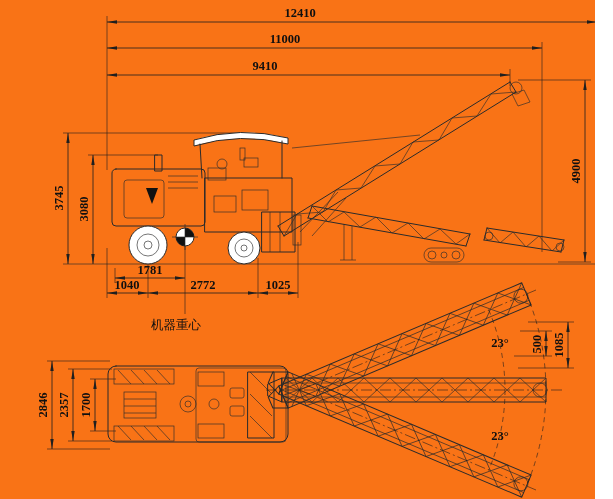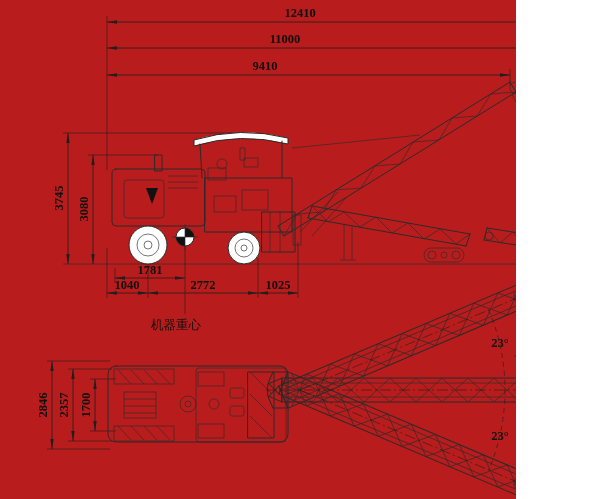--- a/index.html
+++ b/index.html
@@ -1,16 +1,16 @@
 <!DOCTYPE html>
 <html><head>
 <meta charset="utf-8">
 <style>
   html,body{margin:0;padding:0;background:#fff;}
-  .stage{position:relative;width:516px;height:499px;background:#b91c1c;overflow:hidden;
+  .stage{position:relative;width:595px;height:499px;background:#f97316;overflow:hidden;
          font-family:"Liberation Serif","DejaVu Serif",serif;text-align:right;}
   svg{display:block;}
   .dim{stroke:#1f1f1f;stroke-width:.8;fill:none;}
   .ext{stroke:#1f1f1f;stroke-width:.6;fill:none;}
   .mach{stroke:#2b2b2b;stroke-width:1;fill:none;stroke-linejoin:round;stroke-linecap:round;}
   .machf{stroke:#2b2b2b;stroke-width:1;fill:#ffffff;stroke-linejoin:round;}
   .thin{stroke:#2b2b2b;stroke-width:.65;fill:none;}
   .blk{fill:#111;stroke:none;}
   .cl{stroke:#1f1f1f;stroke-width:.6;fill:none;stroke-dasharray:11 3 2 3;}
   .dash{stroke:#1f1f1f;stroke-width:.6;fill:none;stroke-dasharray:5 4;}

